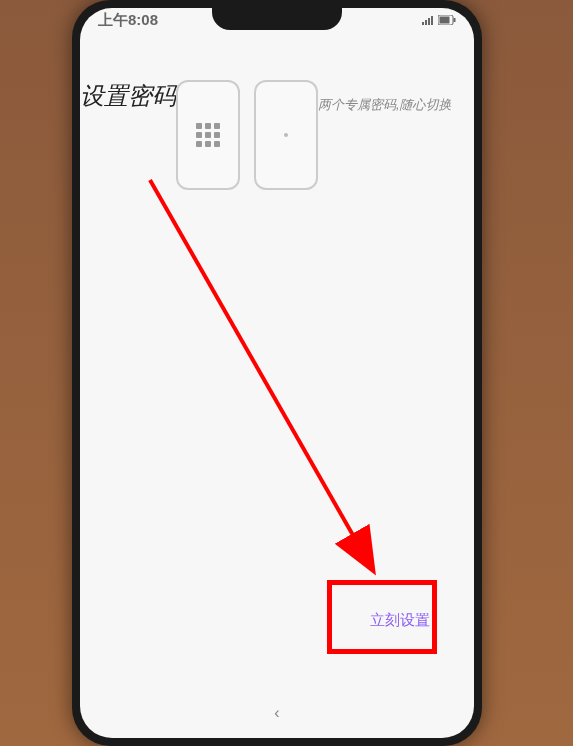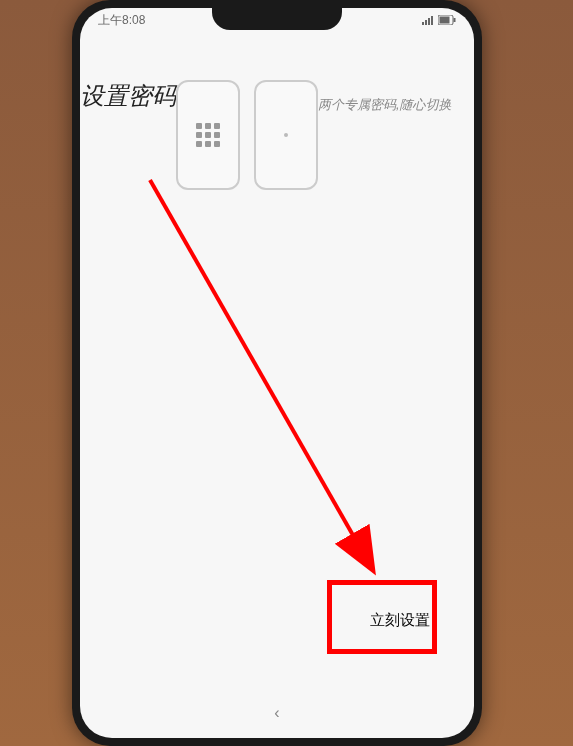--- a/index.html
+++ b/index.html
@@ -53,21 +53,22 @@
       height: 24px;
       display: flex;
       justify-content: space-between;
       align-items: center;
       padding: 0 18px;
       font-size: 11px;
       color: #666;
       z-index: 5;
     }
     .status-left {
-      font-size: 12px;
+      font-size: 15px;
+      font-weight: bold;
     }
     .status-right {
       display: flex;
       gap: 4px;
       align-items: center;
     }
     .page-content {
       padding-top: 72px;
       display: flex;
       flex-direction: row;
@@ -115,21 +116,21 @@
     }
     .description {
       font-size: 13px;
       color: #888;
       margin-top: 16px;
     }
     .action-button {
       position: absolute;
       bottom: 98px;
       right: 30px;
-      color: #000000;
+      color: #8b5cf6;
       font-size: 15px;
       background: none;
       border: none;
       cursor: pointer;
       padding: 10px 14px;
     }
     .nav-bar {
       position: absolute;
       bottom: 16px;
       left: 0;

